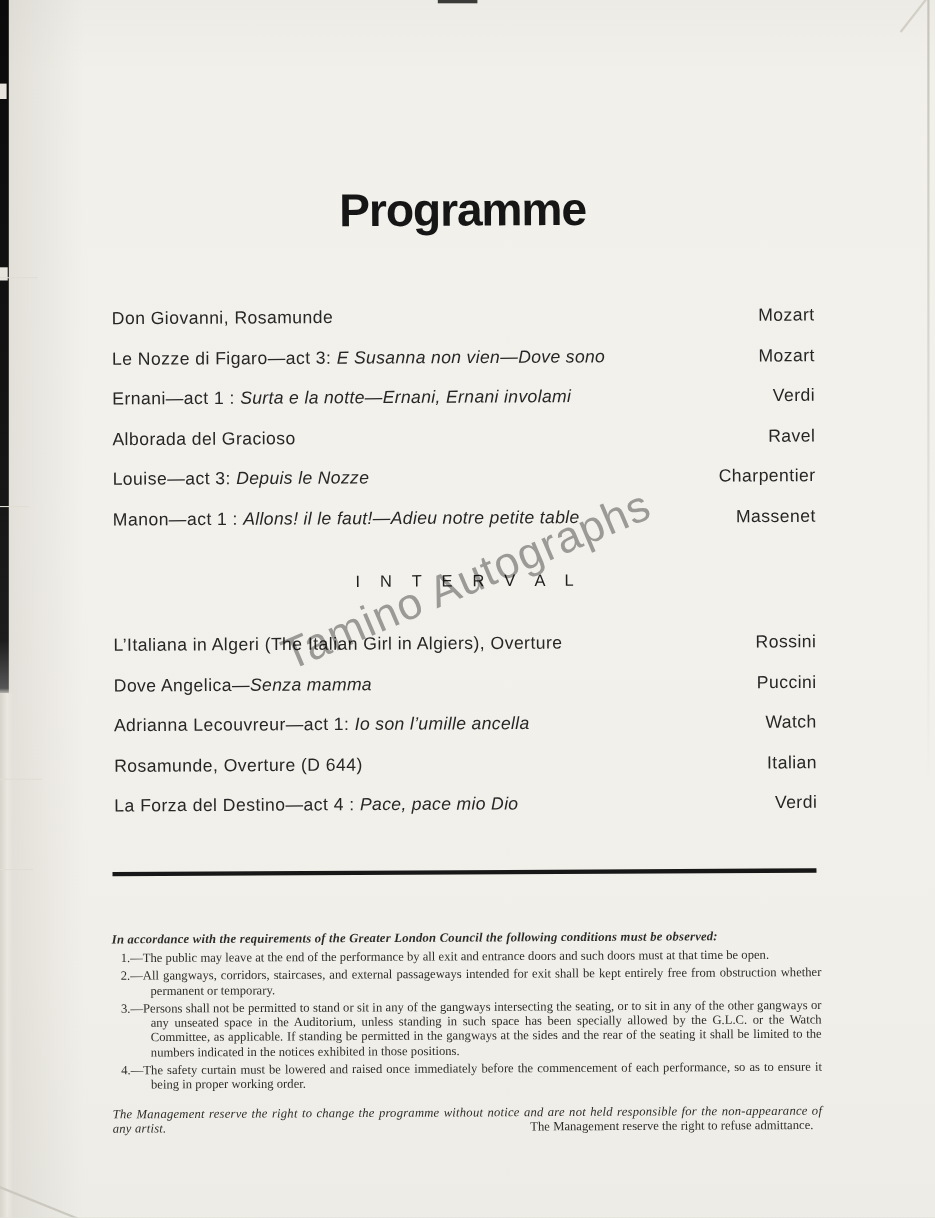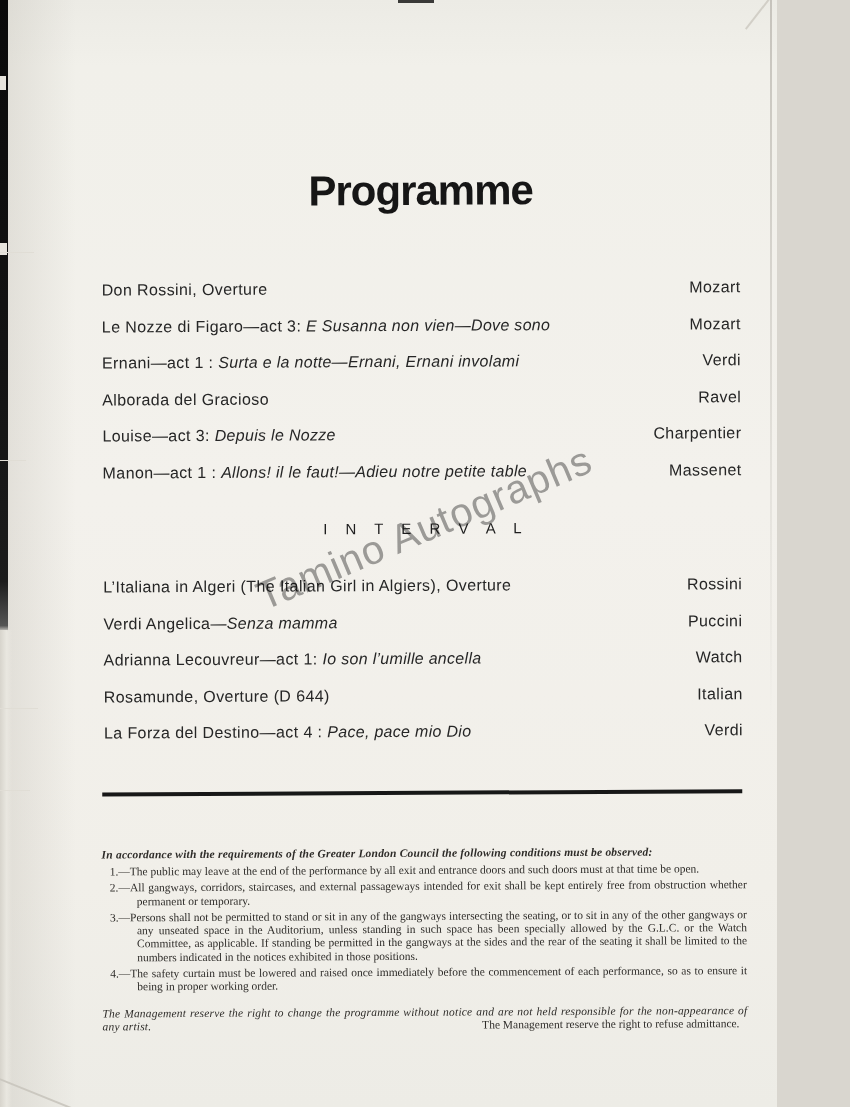--- a/index.html
+++ b/index.html
@@ -1,18 +1,18 @@
 <!DOCTYPE html>
 <html><head>
 <meta charset="utf-8">
 <style>
   html, body { margin: 0; padding: 0; background: #d9d6cf; }
   .page {
     position: relative;
-    width: 777px;
+    width: 850px;
     height: 1107px;
     overflow: hidden;
     background:
       linear-gradient(180deg, #ecebe5 0%, #f1f0ea 6%, #f3f1ec 45%, #f1efe9 80%, #edece6 100%);
     font-family: "Liberation Sans", sans-serif;
     color: #262626;
   }
   .content {
     position: absolute;
     inset: 0;
@@ -123,21 +123,21 @@
   <div class="crease crease-3"></div>
   <div class="crease crease-4"></div>
   <div class="crease-5"></div>
 
   <div class="content">
 
     <div class="prog-title">Programme</div>
 
     <div class="plist plist-1">
       <div class="prow">
-        <div class="ptitle"><span>Don Rossini, Overture</span><i></i></div>
+        <div class="ptitle"><span>Don Giovanni, Rosamunde</span><i></i></div>
         <div class="pcomposer">Mozart</div>
       </div>
       <div class="prow">
         <div class="ptitle"><span>Le Nozze di Figaro—act 3: </span><i>E Susanna non vien—Dove sono</i></div>
         <div class="pcomposer">Mozart</div>
       </div>
       <div class="prow">
         <div class="ptitle"><span>Ernani—act 1 : </span><i>Surta e la notte—Ernani, Ernani involami</i></div>
         <div class="pcomposer">Verdi</div>
       </div>
@@ -156,21 +156,21 @@
     </div>
 
     <div class="interval">I N T E R V A L</div>
 
     <div class="plist plist-2">
       <div class="prow">
         <div class="ptitle"><span>L’Italiana in Algeri (The Italian Girl in Algiers), Overture</span><i></i></div>
         <div class="pcomposer">Rossini</div>
       </div>
       <div class="prow">
-        <div class="ptitle"><span>Verdi Angelica—</span><i>Senza mamma</i></div>
+        <div class="ptitle"><span>Dove Angelica—</span><i>Senza mamma</i></div>
         <div class="pcomposer">Puccini</div>
       </div>
       <div class="prow">
         <div class="ptitle"><span>Adrianna Lecouvreur—act 1: </span><i>Io son l’umille ancella</i></div>
         <div class="pcomposer">Watch</div>
       </div>
       <div class="prow">
         <div class="ptitle"><span>Rosamunde, Overture (D 644)</span><i></i></div>
         <div class="pcomposer">Italian</div>
       </div>

